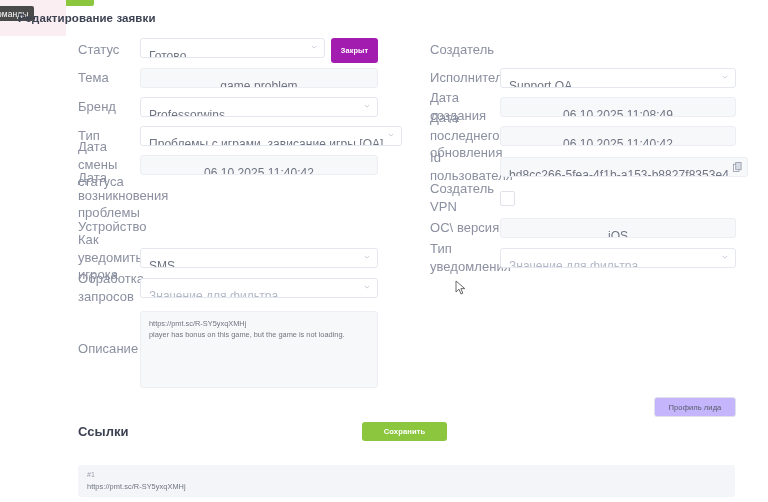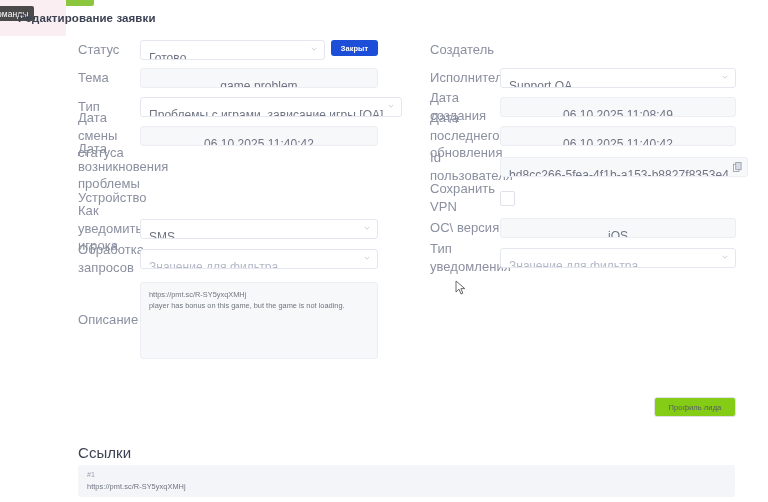--- a/index.html
+++ b/index.html
@@ -124,22 +124,22 @@
     background: #ffffff;
     border: 1px solid #dfe2ea;
     border-radius: 2px;
   }
 
   
   .status-wrap { display: flex; align-items: stretch; gap: 6px; }
   .status-wrap .field { flex: 1 1 auto; }
   .btn-closed {
     flex: 0 0 47px;
-    height: 16px;
-    background: #1d4ed8;
+    height: 25px;
+    background: #a21caf;
     color: #ffffff;
     border: none;
     border-radius: 3px;
     font-family: "Liberation Sans", sans-serif;
     font-size: 7.4px;
     font-weight: bold;
     cursor: pointer;
     letter-spacing: .1px;
   }
 
@@ -158,21 +158,21 @@
     font-family: "Liberation Sans", sans-serif;
     display: block;
     width: 100%;
   }
 
   
   .btn-lead {
     position: absolute;
     left: 654px; top: 397px;
     width: 82px; height: 20px;
-    background: #84cc16;
+    background: #c4b5fd;
     border: 1px solid #dfe2ea;
     border-radius: 3px;
     font-family: "Liberation Sans", sans-serif;
     font-size: 7.6px;
     color: #575c69;
     cursor: pointer;
     letter-spacing: .05px;
   }
   .btn-save {
     position: absolute;
@@ -185,23 +185,23 @@
     font-family: "Liberation Sans", sans-serif;
     font-size: 7.6px;
     font-weight: bold;
     cursor: pointer;
     letter-spacing: .1px;
   }
 
   
   .links-title {
     position: absolute;
-    left: 78px; top: 444px;
-    font-size: 15px;
-    font-weight: normal;
+    left: 78px; top: 424px;
+    font-size: 13px;
+    font-weight: bold;
     color: #3c4252;
     letter-spacing: .05px;
   }
   .link-card {
     position: absolute;
     left: 78px; top: 465px;
     width: 657px; height: 32px;
     background: #f4f5f9;
     border-radius: 3px;
     padding: 5px 9px;
@@ -260,20 +260,33 @@
 
       <div class="row" style="height:28px">
         <div class="lbl">Тема</div>
         <div class="ctrl">
           <div class="field plain">
             <span>game problem</span>
           </div>
         </div>
       </div>
 
+      <div class="row" style="height:29px">
+        <div class="lbl">Бренд</div>
+        <div class="ctrl">
+          <div class="field white">
+            <span>Professorwins</span>
+            <span class="caret">
+              <svg viewBox="0 0 8 8">
+                  <path d="M1 2.5 L4 5.5 L7 2.5" fill="none" stroke="currentColor" stroke-width="1"></path>
+                </svg>
+            </span>
+          </div>
+        </div>
+      </div>
 
       <div class="row" style="height:29px">
         <div class="lbl">Тип</div>
         <div class="ctrl">
           <div class="field white">
             <span>Проблемы с играми, зависание игры [QA]</span>
             <span class="caret">
               <svg viewBox="0 0 8 8">
                   <path d="M1 2.5 L4 5.5 L7 2.5" fill="none" stroke="currentColor" stroke-width="1"></path>
                 </svg>
@@ -384,21 +397,21 @@
               <svg viewBox="0 0 10 11" width="9" height="10">
                 <rect x="0.5" y="2.5" width="6" height="8" fill="#ffffff" stroke="#9aa0ae" stroke-width="1"></rect>
                 <rect x="3" y="0.5" width="6" height="8" fill="#d8dce5" stroke="#9aa0ae" stroke-width="1"></rect>
               </svg>
             </span>
           </div>
         </div>
       </div>
 
       <div class="row" style="height:30px">
-        <div class="lbl">Сохранить VPN</div>
+        <div class="lbl">Создатель VPN</div>
         <div class="ctrl">
           <div class="checkbox"></div>
         </div>
       </div>
 
       <div class="row" style="height:30px">
         <div class="lbl">OC\ версия</div>
         <div class="ctrl">
           <div class="field plain">
             <span>iOS</span>
@@ -418,20 +431,21 @@
                 </svg>
             </span>
           </div>
         </div>
       </div>
 
     </div>
   </div>
 
   <button class="btn-lead">Профиль лида</button>
+  <button class="btn-save">Сохранить</button>
 
   <div class="links-title">Ссылки</div>
   <div class="link-card">
     <div class="num">#1</div>
     <div class="url">https://pmt.sc/R-SY5yxqXMHj</div>
   </div>
 
   <div class="cursor">
     <svg viewBox="0 0 11 15" width="11" height="15">
       <path d="M1 1 L1 12 L4 9.2 L6 14 L7.8 13.2 L5.9 8.6 L9.8 8.6 Z" fill="#ffffff" stroke="#5a5a5a" stroke-width="0.9"></path>

